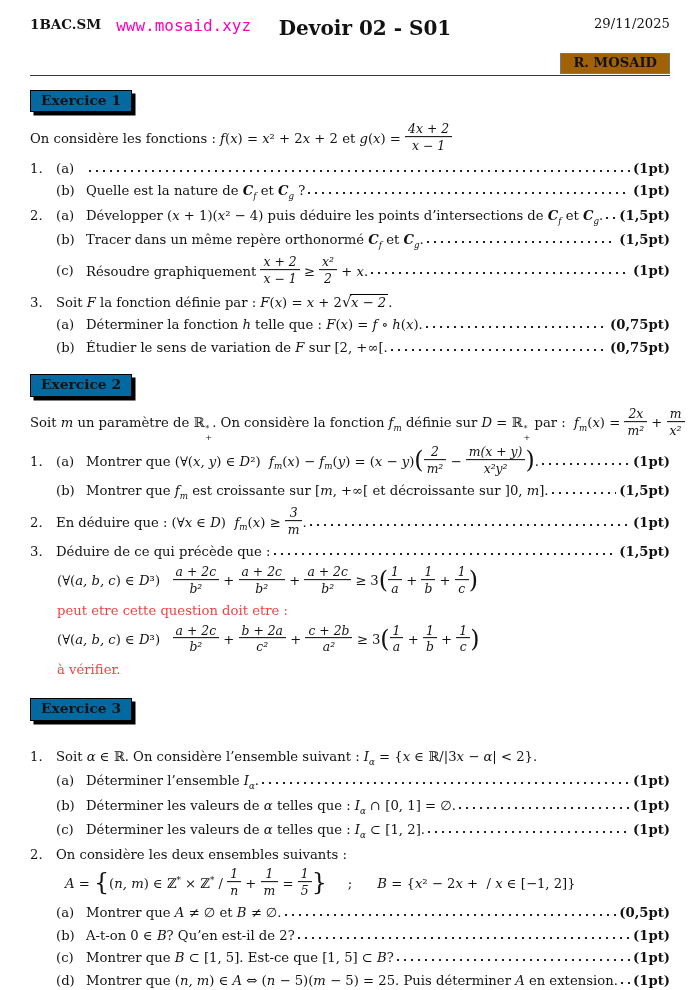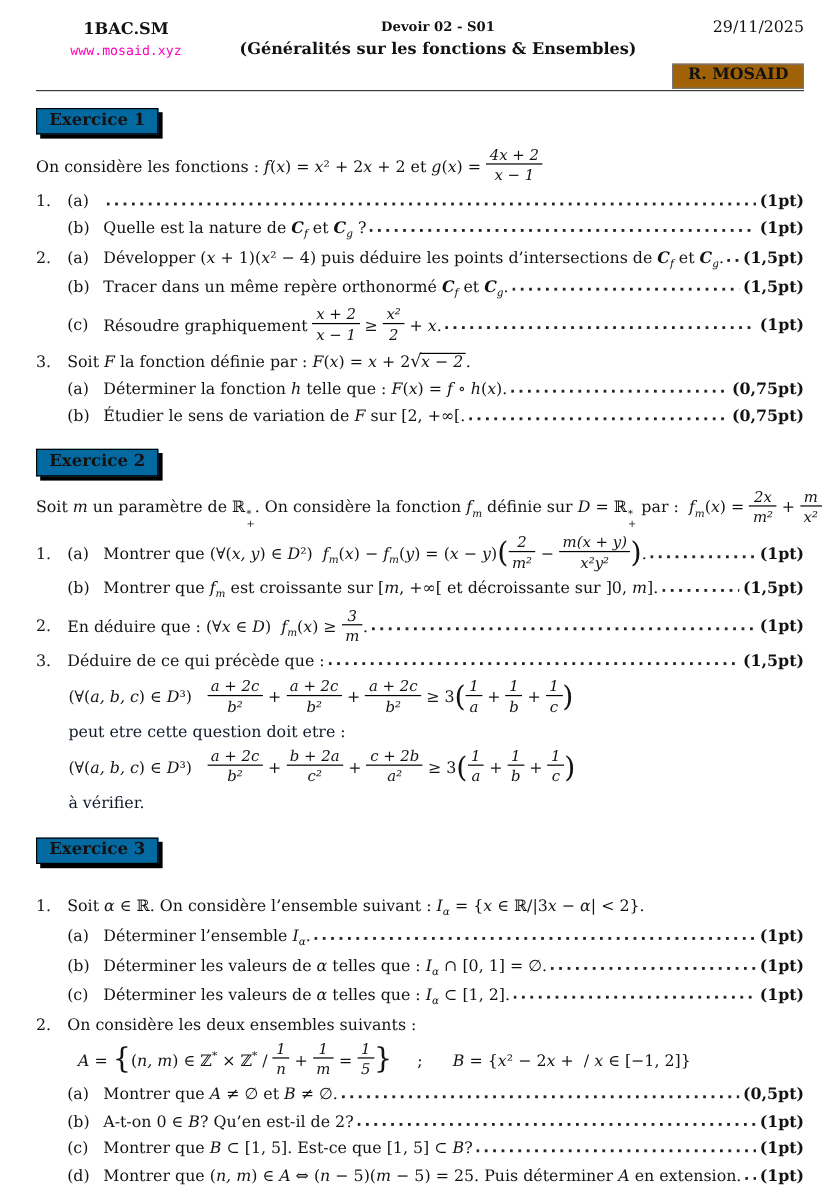--- a/index.html
+++ b/index.html
@@ -6,26 +6,26 @@
   html,body { background:#ffffff; }
   body {
     width:700px; height:990px; overflow:hidden;
     font-family:"DejaVu Serif","Liberation Serif",serif;
     font-size:13.2px; line-height:1.25; color:#121212;
   }
   .page { padding:16px 30px 0 30px; }
 
   
   .header { display:flex; align-items:flex-start; }
-  .h-left  { width:150px; display:flex; flex-direction:column; gap:3px;text-align:center; }
+  .h-left  { width:150px; display:flex; gap:15px;text-align:center; }
   .h-center{ flex:1; text-align:center; display:flex; flex-direction:column; gap:3px; }
   .h-right { width:120px; display:flex; flex-direction:column; align-items:flex-end; gap:20px; }
   .class-label { font-weight:bold; font-size:13.5px; }
-  .site-link { font-family:"DejaVu Sans Mono","Liberation Mono",monospace; color:#ff00bb; font-size:11px; }
-  .doc-title { font-weight:bold; font-size:11px; }
+  .site-link { font-family:"DejaVu Sans Mono","Liberation Mono",monospace; color:#ff00bb; font-size:16px; }
+  .doc-title { font-weight:bold; font-size:20px; }
   .doc-subtitle { font-weight:bold; font-size:13.4px; }
   .doc-date { font-size:13.2px; }
   .author-box { border:1px solid #777; padding:1px 12px 2px; font-weight:bold; margin-bottom:-2px; position:relative; background:#a16207; }
   .h-rule { border-bottom:1.6px solid #3a3a3a; margin-top:3px; }
 
   
   .badge {
     display:inline-block; border:1.4px solid #000; background:#0369a1;
     box-shadow:3.5px 3.5px 0 0 #000; font-weight:bold; font-size:13.8px;
     padding:1px 10px 2px; margin:14px 0 12px 0;
@@ -43,21 +43,21 @@
     background-image:radial-gradient(circle at 1.1px 2px, #222 1.1px, transparent 1.5px);
     background-size:7px 4px; background-repeat:repeat-x;
   }
   .qpts { font-weight:bold; white-space:pre; }
 
   .formula { margin-bottom:6px; }
   .formula > span { white-space:pre; }
   .indent1 { margin-left:27px; }
   .indent2 { margin-left:35px; }
   .gap-top { margin-top:20px; }
-  .rednote { color:#0f172a; margin:1px 0 6px 27px; }
+  .rednote { color:#ef4444; margin:1px 0 6px 27px; }
 
   .nb-line { margin-top:24px; }
 
   
   i { font-style:italic; }
   sub.msub { font-size:0.66em; font-style:italic; }
   sup.msup { font-size:0.66em; }
   .frac {
     display:inline-block; vertical-align:middle; text-align:center;
     font-style:italic; font-size:0.94em; line-height:1.08; transform:translateY(-0.15em);
@@ -79,21 +79,20 @@
 
 <div class="page">
 
   <div class="header">
     <div class="h-left">
       <span class="class-label">1BAC.SM</span>
       <span class="site-link">www.mosaid.xyz</span>
     </div>
     <div class="h-center">
       <span class="doc-title">Devoir 02 - S01</span>
-      <span class="doc-subtitle">(Généralités sur les fonctions &amp; Ensembles)</span>
     </div>
     <div class="h-right">
       <span class="doc-date">29/11/2025</span>
       <span class="author-box">R. MOSAID</span>
     </div>
   </div>
   <div class="h-rule"></div>
 
   <div>
     <div class="badge">Exercice 1</div>

